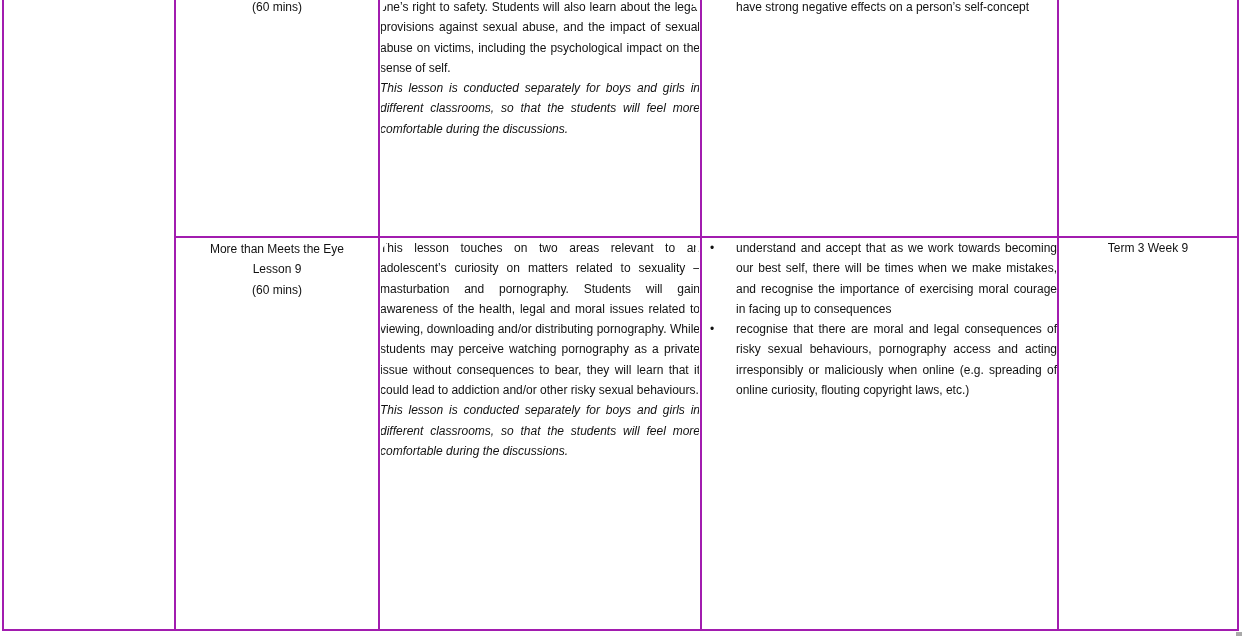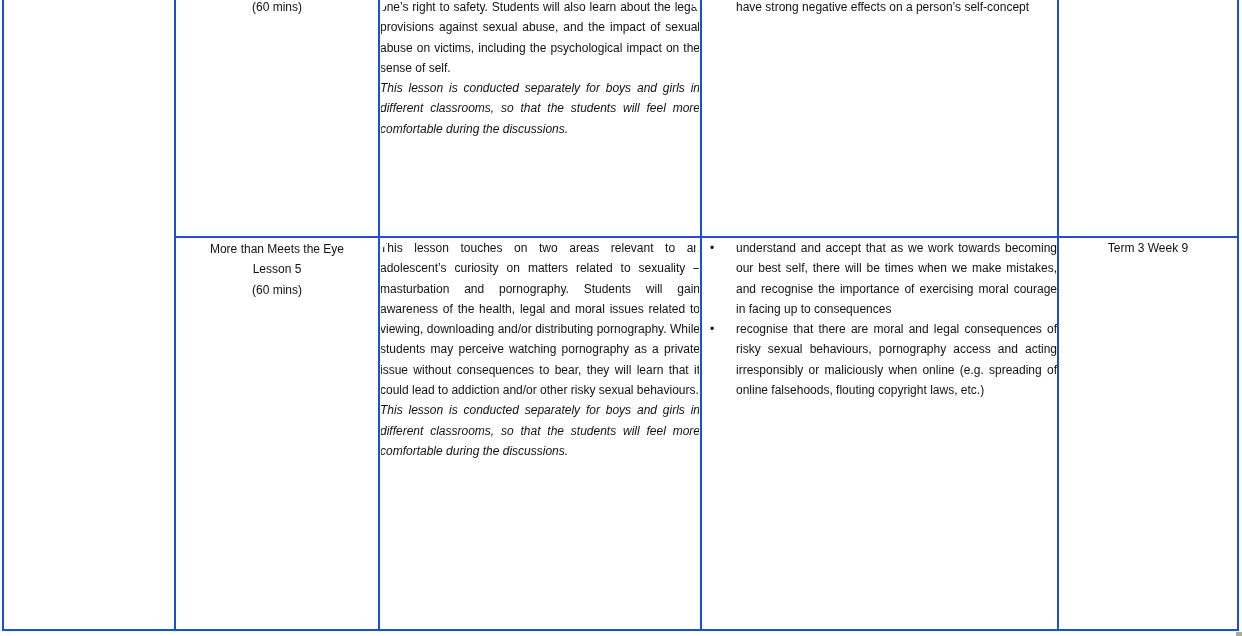--- a/index.html
+++ b/index.html
@@ -22,21 +22,21 @@
     position: absolute;
     left: 2px;
     top: 0;
     border-collapse: collapse;
     table-layout: fixed;
     width: 1235px;
     font-size: 12px;
     line-height: 20.3px;
   }
   table.doc-table td {
-    border: 2px solid #1d4ed8;
+    border: 2px solid #a21caf;
     vertical-align: top;
     padding: 0;
     overflow: hidden;
   }
   tr.r1 td { border-top: none; }
   tr.r1 { height: 237px; }
   tr.r2 { height: 393px; }
 
   
   td.c2 { text-align: center; }
@@ -102,35 +102,35 @@
         <td class="c4">
           <div class="cut cont">have strong negative effects on a person’s self-concept</div>
         </td>
         <td class="c5">
           <div></div>
         </td>
       </tr>
       <tr class="r2">
         <td class="c2">
           <div class="title-block">More than Meets the Eye</div>
-          <div>Lesson 5</div>
+          <div>Lesson 9</div>
           <div>(60 mins)</div>
         </td>
         <td class="c3">
           <p class="para just">This lesson touches on two areas relevant to an adolescent’s curiosity on matters related to sexuality – masturbation and pornography. Students will gain awareness of the health, legal and moral issues related to viewing, downloading and/or distributing pornography. While students may perceive watching pornography as a private issue without consequences to bear, they will learn that it could lead to addiction and/or other risky sexual behaviours.</p>
           <p class="para just note">This lesson is conducted separately for boys and girls in different classrooms, so that the students will feel more comfortable during the discussions.</p>
         </td>
         <td class="c4">
           <div class="li">
             <span class="dot">•</span>
             <div class="litext">understand and accept that as we work towards becoming our best self, there will be times when we make mistakes, and recognise the importance of exercising moral courage in facing up to consequences</div>
           </div>
           <div class="li">
             <span class="dot">•</span>
-            <div class="litext">recognise that there are moral and legal consequences of risky sexual behaviours, pornography access and acting irresponsibly or maliciously when online (e.g. spreading of online falsehoods, flouting copyright laws, etc.)</div>
+            <div class="litext">recognise that there are moral and legal consequences of risky sexual behaviours, pornography access and acting irresponsibly or maliciously when online (e.g. spreading of online curiosity, flouting copyright laws, etc.)</div>
           </div>
         </td>
         <td class="c5">
           <div>Term 3 Week 9</div>
         </td>
       </tr>
     </tbody>
   </table>
 
   <div class="resize-handle"></div>

